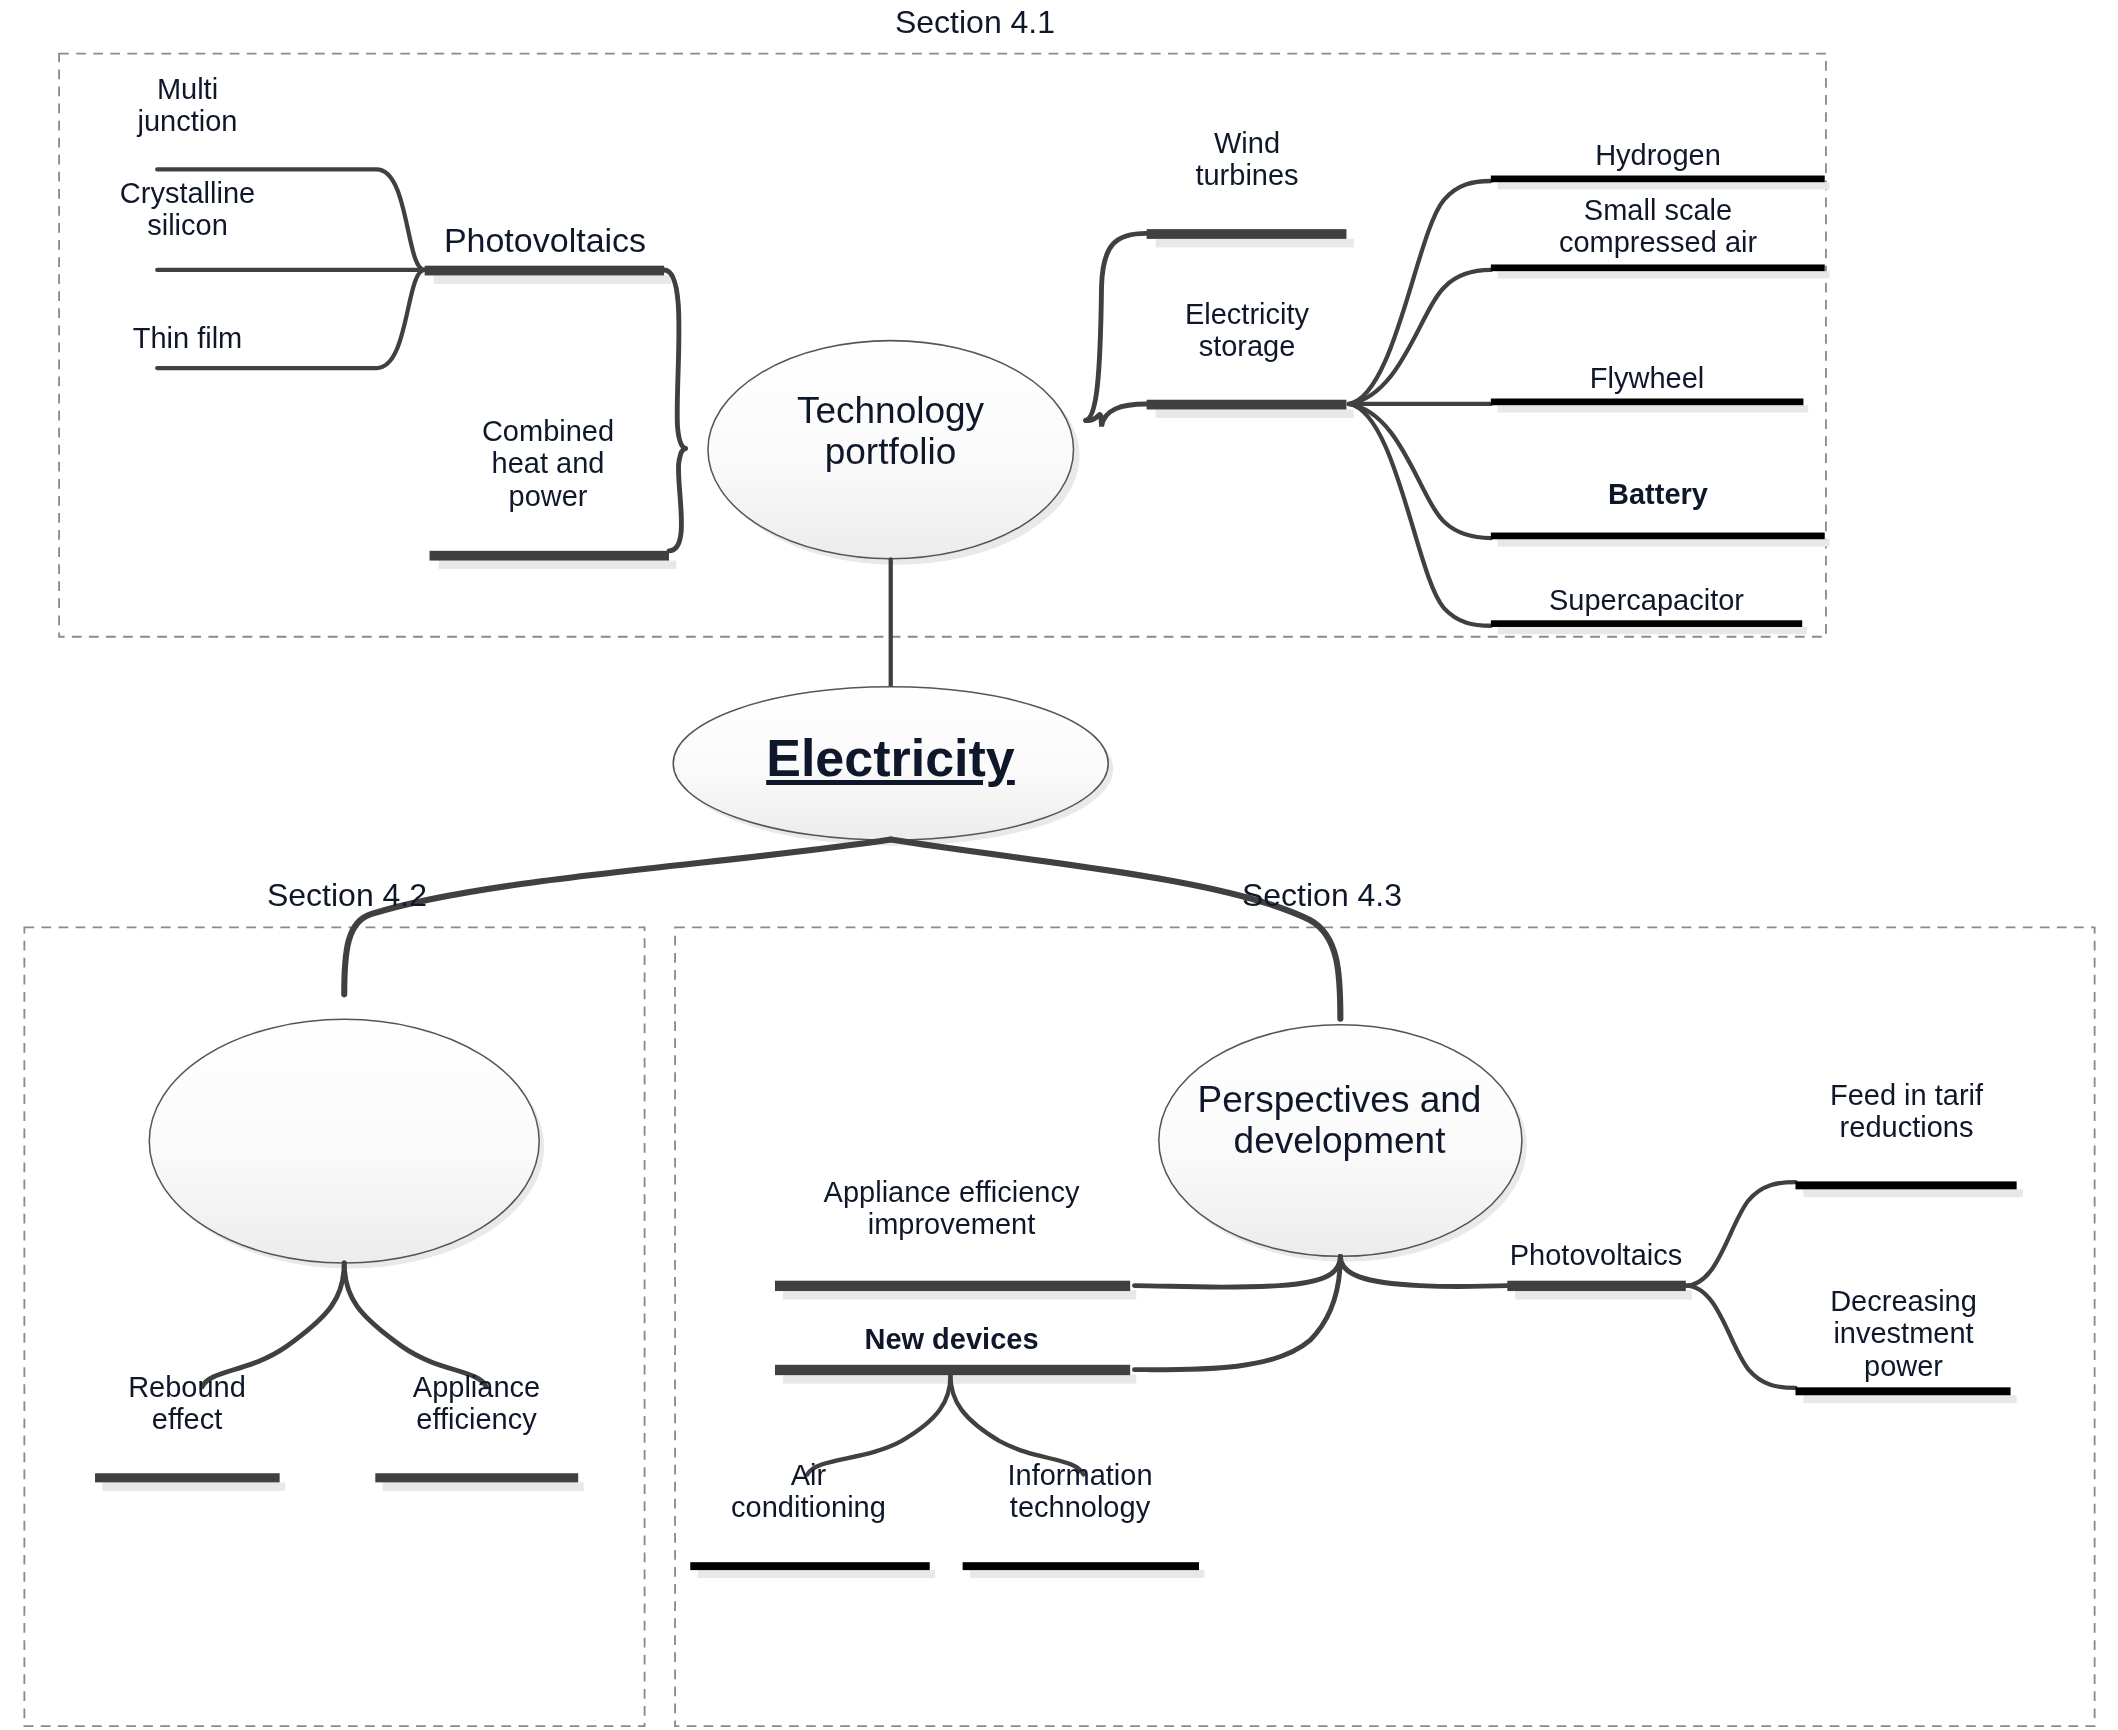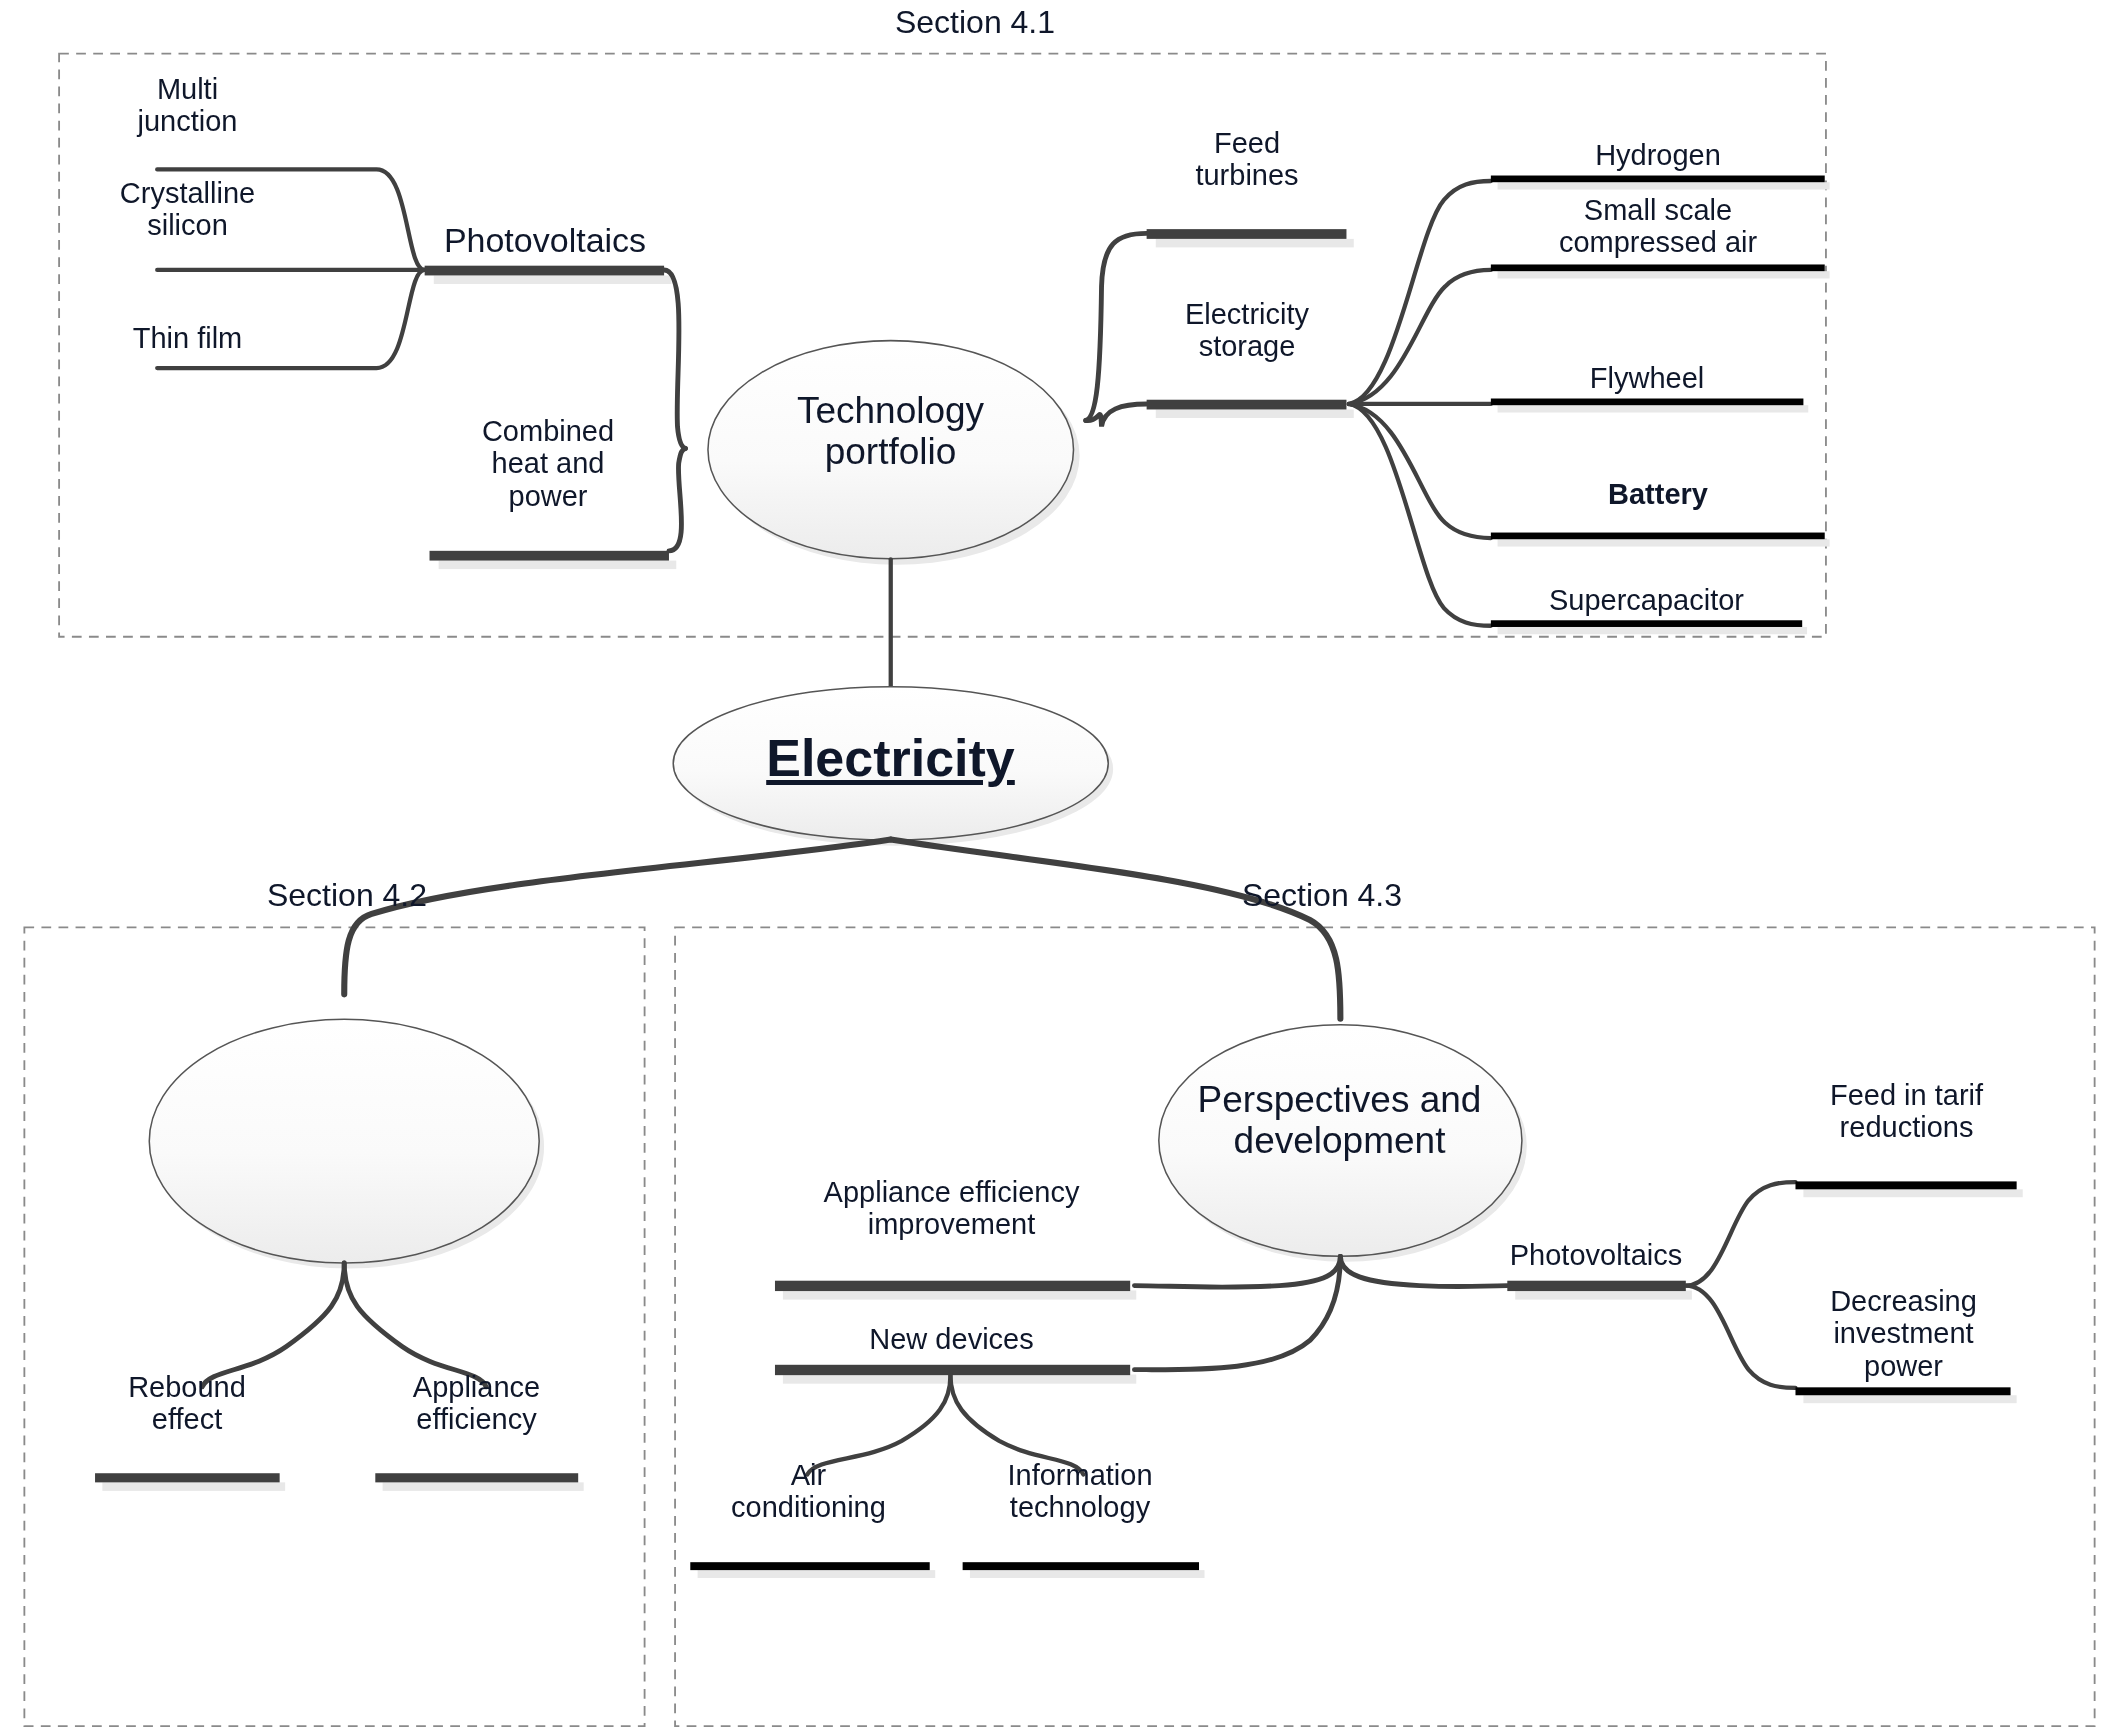--- a/index.html
+++ b/index.html
@@ -180,21 +180,21 @@
 junction</div>
   <div class="lbl leaf-label" style="left:90px;top:177px;width:195px;">Crystalline
 silicon</div>
   <div class="lbl leaf-label" style="left:90px;top:322px;width:195px;">Thin film</div>
 
   <div class="lbl node-label" style="left:423px;top:221px;width:244px;">Photovoltaics</div>
   <div class="lbl leaf-label" style="left:426px;top:415px;width:244px;">Combined
 heat and
 power</div>
 
-  <div class="lbl leaf-label" style="left:1148px;top:127px;width:198px;">Feed
+  <div class="lbl leaf-label" style="left:1148px;top:127px;width:198px;">Wind
 turbines</div>
   <div class="lbl leaf-label" style="left:1148px;top:298px;width:198px;">Electricity
 storage</div>
 
   <div class="lbl leaf-label" style="left:1491px;top:139px;width:334px;">Hydrogen</div>
   <div class="lbl leaf-label" style="left:1491px;top:194px;width:334px;">Small scale
 compressed air</div>
   <div class="lbl leaf-label" style="left:1491px;top:362px;width:312px;">Flywheel</div>
   <div class="lbl leaf-label" style="left:1491px;top:478px;width:334px;font-weight:bold;">Battery</div>
   <div class="lbl leaf-label" style="left:1491px;top:584px;width:311px;">Supercapacitor</div>
@@ -208,21 +208,21 @@
   <div class="lbl leaf-label" style="left:88px;top:1371px;width:198px;">Rebound
 effect</div>
   <div class="lbl leaf-label" style="left:370px;top:1371px;width:213px;">Appliance
 efficiency</div>
 
   <div class="lbl big-node-label" style="left:1157px;top:1079px;width:365px;">Perspectives and
 development</div>
 
   <div class="lbl leaf-label" style="left:772px;top:1176px;width:359px;">Appliance efficiency
 improvement</div>
-  <div class="lbl leaf-label" style="left:772px;top:1323px;width:359px;">New devices</div>
+  <div class="lbl leaf-label" style="left:772px;top:1323px;width:359px;font-weight:bold;">New devices</div>
 
   <div class="lbl leaf-label" style="left:1506px;top:1239px;width:180px;">Photovoltaics</div>
 
   <div class="lbl leaf-label" style="left:688px;top:1459px;width:241px;">Air
 conditioning</div>
   <div class="lbl leaf-label" style="left:961px;top:1459px;width:238px;">Information
 technology</div>
 
   <div class="lbl leaf-label" style="left:1795px;top:1079px;width:223px;">Feed in tarif
 reductions</div>

